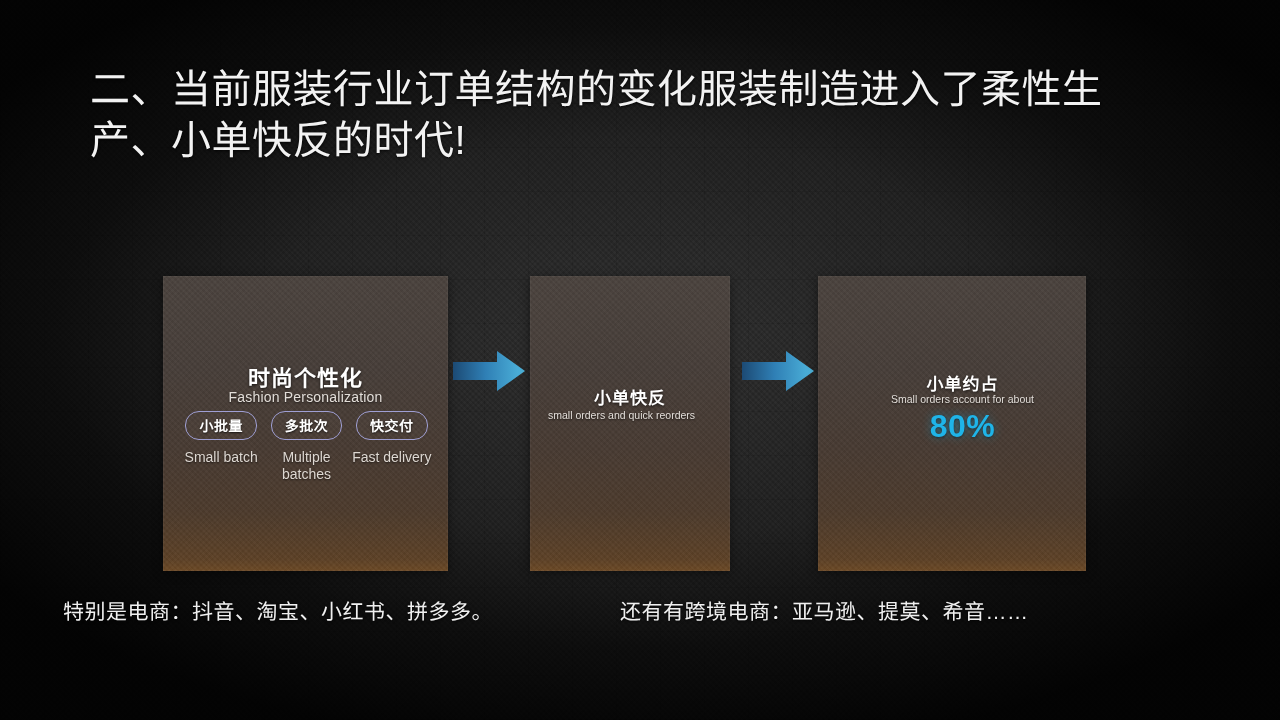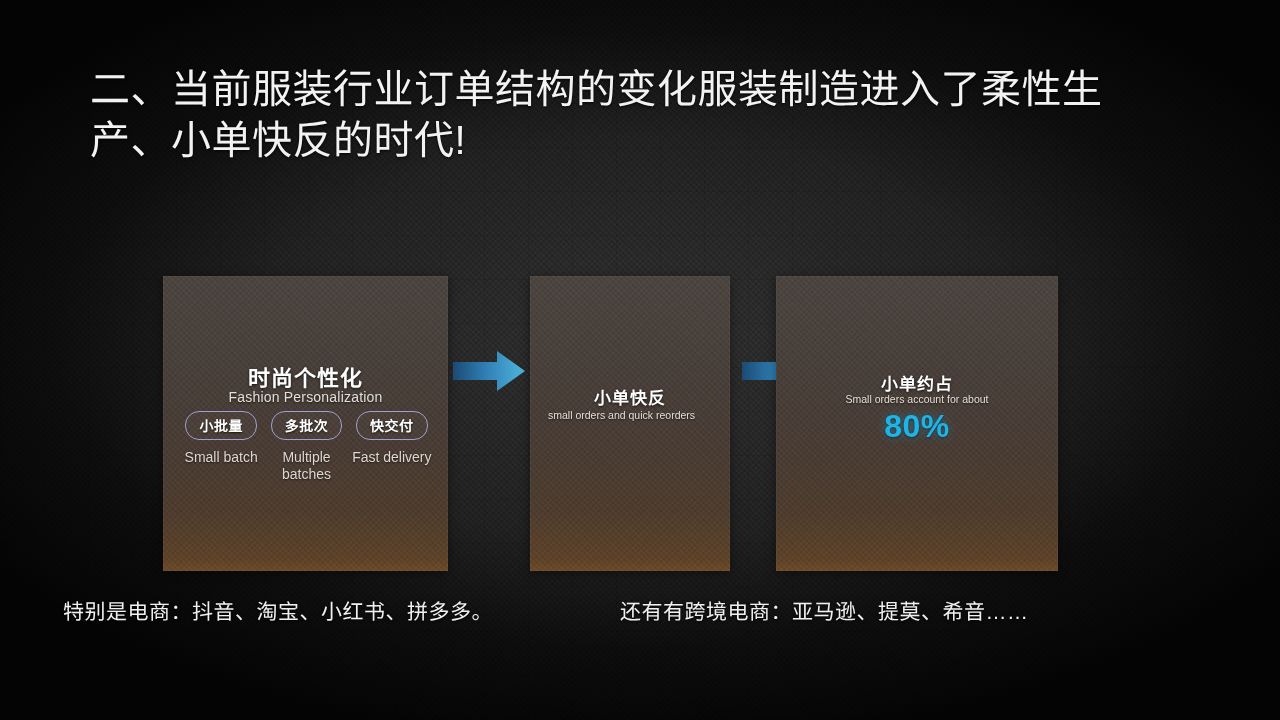--- a/index.html
+++ b/index.html
@@ -82,21 +82,21 @@
     position: absolute;
     inset: 0;
     background-image:
       repeating-linear-gradient(45deg,  rgba(255,255,255,0.020) 0 2px, rgba(0,0,0,0.022) 2px 4px),
       repeating-linear-gradient(-45deg, rgba(255,255,255,0.016) 0 2px, rgba(0,0,0,0.020) 2px 4px);
     pointer-events: none;
   }
 
   #card-1 { left: 163px; width: 285px; }
   #card-2 { left: 530px; width: 200px; }
-  #card-3 { left: 776px; width: 282px; }
+  #card-3 { left: 818px; width: 247px; padding-left: 21px; }
 
   .card-inner {
     position: relative;
     z-index: 2;
     width: 100%;
     height: 100%;
     text-align: center;
   }
 
   .cn-heading {

